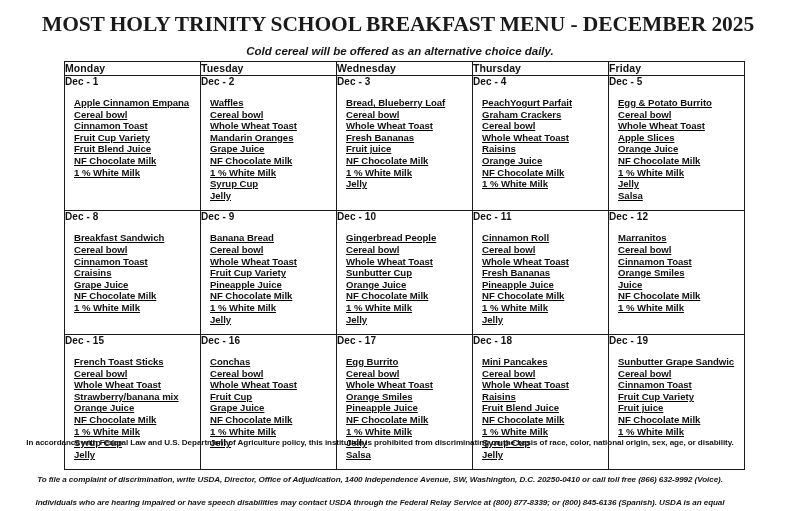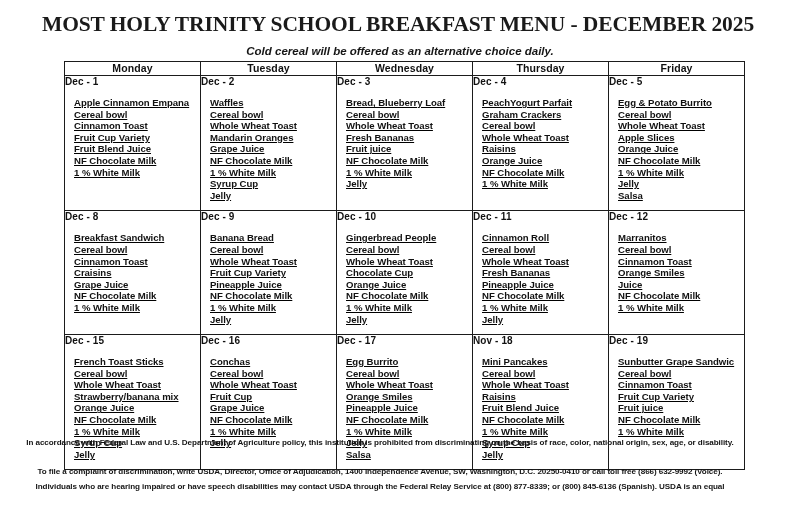--- a/index.html
+++ b/index.html
@@ -61,21 +61,21 @@
   }
   .menu-table td, .menu-table th {
     border: 1px solid #1b1b1b;
     padding: 0;
     vertical-align: top;
   }
   .menu-table th {
     height: 13px;
     font-size: 10.5px;
     font-weight: 700;
-    text-align: center;
+    text-align: left;
     color: #101010;
     line-height: 13px;
     letter-spacing: 0.1px;
   }
   .day-cell {
     height: 121px;
     padding: 3px 0 0 4px;
     position: relative;
   }
   .week-3 .day-cell { height: 117px; }
@@ -122,21 +122,22 @@
   }
   .footer-block {
     top: 462px;
     font-size: 8.1px;
     font-weight: 700;
     color: #151515;
     line-height: 11.2px;
     letter-spacing: -0.08px;
   }
   .footer-block p {
-    margin: 4px;
+    margin: 12px;
+    font-style: italic;
   }
 </style>
 </head>
 <body>
 
 <div id="page">
 
   <div class="title">MOST HOLY TRINITY SCHOOL BREAKFAST MENU - DECEMBER 2025</div>
 
   <div class="subtitle">Cold cereal will be offered as an alternative choice daily.</div>
@@ -245,21 +246,21 @@
               <li>1 % White Milk</li>
               <li>Jelly</li>
             </ul>
           </td>
           <td class="day-cell">
             <div class="date-label">Dec - 10</div>
             <ul class="items">
               <li>Gingerbread People</li>
               <li>Cereal bowl</li>
               <li>Whole Wheat Toast</li>
-              <li>Chocolate Cup</li>
+              <li>Sunbutter Cup</li>
               <li>Orange Juice</li>
               <li>NF Chocolate Milk</li>
               <li>1 % White Milk</li>
               <li>Jelly</li>
             </ul>
           </td>
           <td class="day-cell">
             <div class="date-label">Dec - 11</div>
             <ul class="items">
               <li>Cinnamon Roll</li>
@@ -321,21 +322,21 @@
               <li>Whole Wheat Toast</li>
               <li>Orange Smiles</li>
               <li>Pineapple Juice</li>
               <li>NF Chocolate Milk</li>
               <li>1 % White Milk</li>
               <li>Jelly</li>
               <li>Salsa</li>
             </ul>
           </td>
           <td class="day-cell">
-            <div class="date-label">Nov - 18</div>
+            <div class="date-label">Dec - 18</div>
             <ul class="items">
               <li>Mini Pancakes</li>
               <li>Cereal bowl</li>
               <li>Whole Wheat Toast</li>
               <li>Raisins</li>
               <li>Fruit Blend Juice</li>
               <li>NF Chocolate Milk</li>
               <li>1 % White Milk</li>
               <li>Syrup Cup</li>
               <li>Jelly</li>

